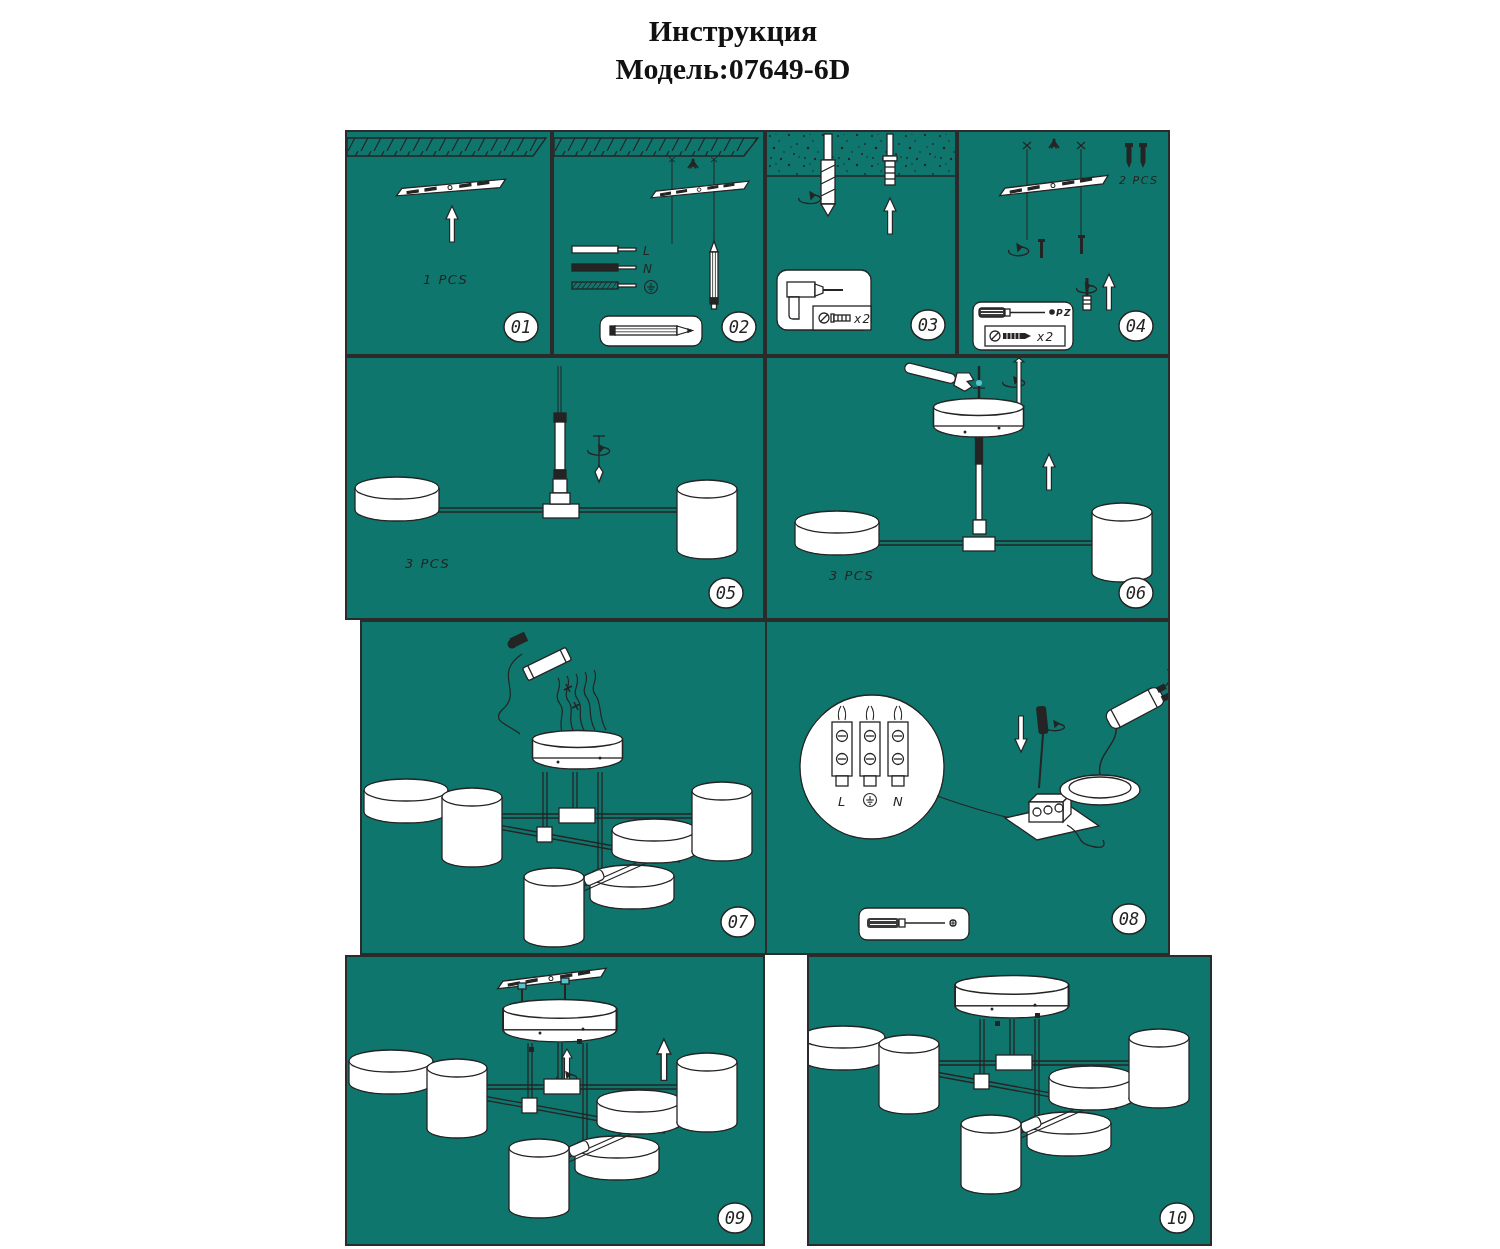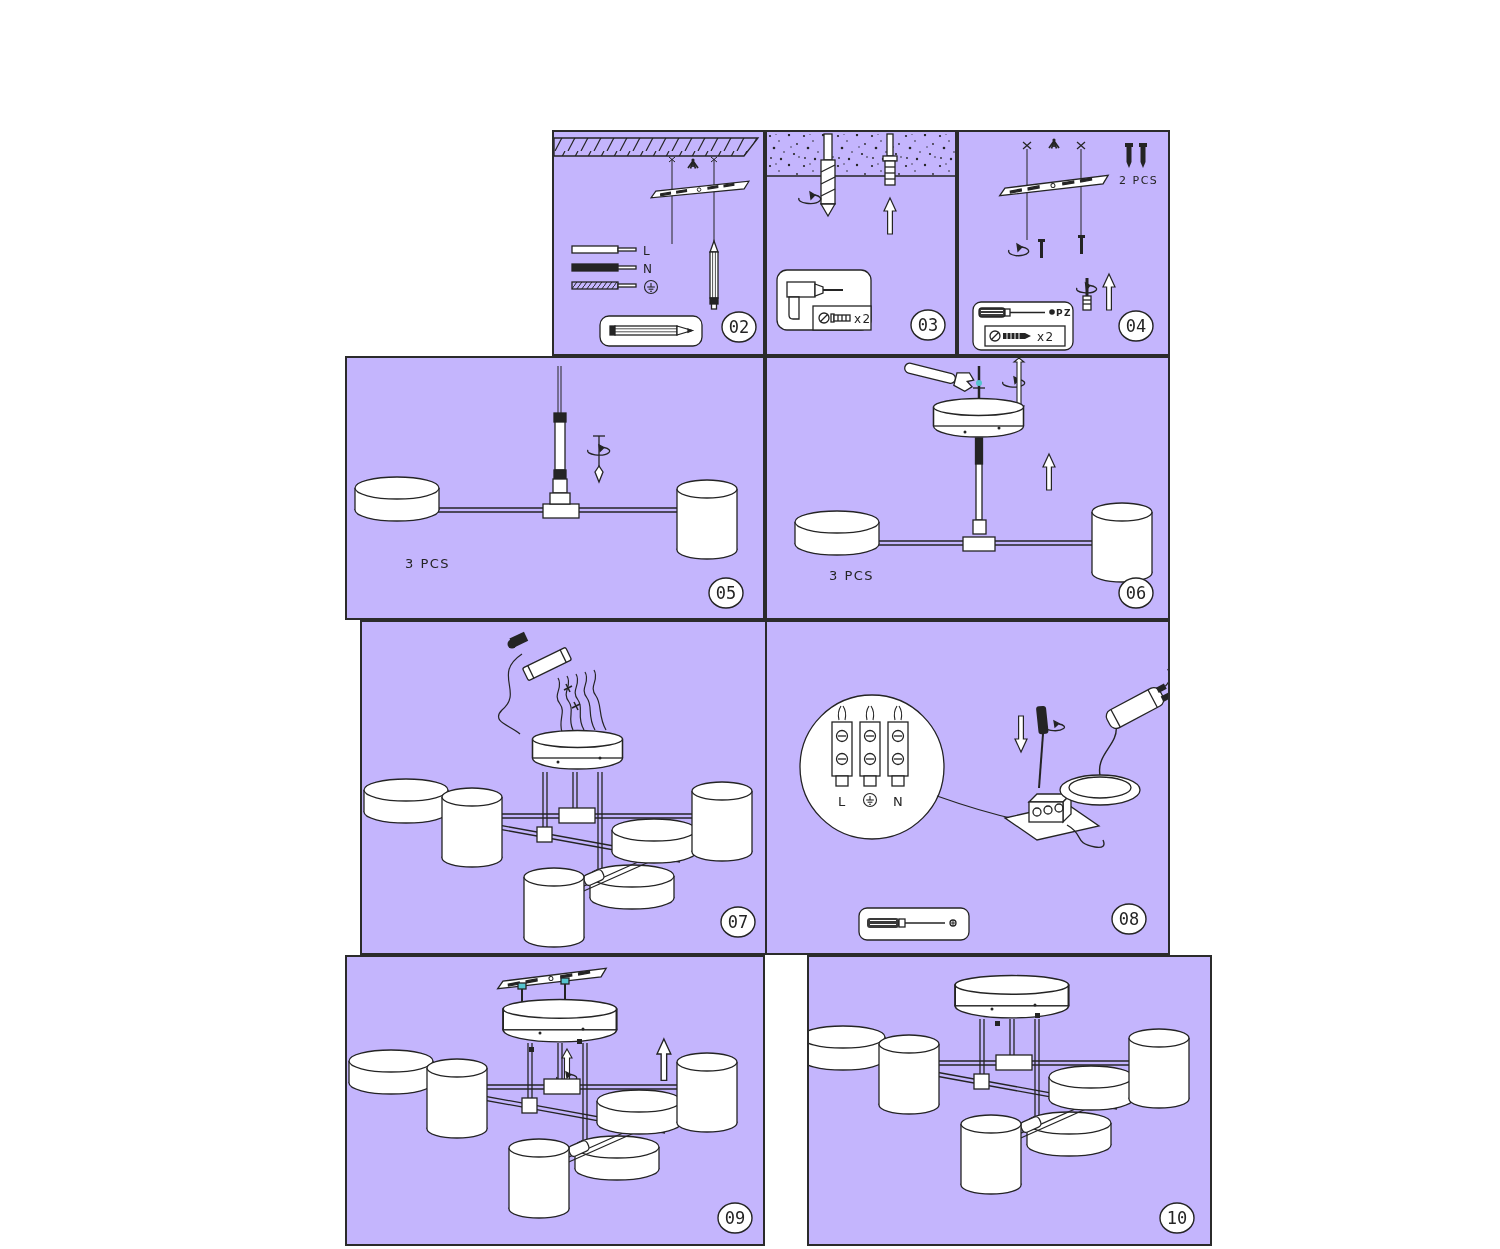--- a/index.html
+++ b/index.html
@@ -2,21 +2,21 @@
 <html><head>
 <meta charset="utf-8">
 <style>
   * { margin:0; padding:0; box-sizing:border-box; }
   html,body { background:#fff; }
   .sheet { position:relative; width:1500px; height:1249px; background:#fff;
            font-family:"DejaVu Sans", sans-serif; overflow:hidden; }
   .title { position:absolute; top:12px; left:0; width:1466px; text-align:center;
            font-family:"Liberation Serif", serif; font-weight:bold; color:#111;
            font-size:30px; line-height:38px; }
-  .panel { position:absolute; border:2px solid #2b2b2b; background:#c4b5fd; }
+  .panel { position:absolute; border:2px solid #2b2b2b; background:#0f766e;font-style:italic; }
   .panel svg { display:block; }
   svg text { stroke:none; }
   .lbl { font-family:"DejaVu Sans", sans-serif; letter-spacing:1.5px; fill:#242424; }
   .stepnum { font-family:"DejaVu Sans Mono", monospace; fill:#242424; }
 </style>
 </head>
 <body>
 
 <svg width="0" height="0" style="position:absolute">
   <defs>
@@ -111,21 +111,41 @@
       <use href="#sym-drum" x="250" y="46"></use>
       <use href="#sym-cyl" x="330" y="10"></use>
       <use href="#sym-cyl" x="80" y="16"></use>
       <use href="#sym-cyl" x="162" y="96"></use>
     </g>
   </defs>
 </svg>
 
 <div class="sheet">
 
-
+  <div class="title">
+    <div>Инструкция</div>
+    <div>Модель:07649-6D</div>
+  </div>
+
+  <div class="panel" style="left:345px;top:130px;width:207px;height:226px">
+    <svg viewBox="0 0 203 222" width="203" height="222">
+      <g stroke="#242424" stroke-width="1.3" fill="none">
+        <path d="M0,6 L199,6 L186,24 L0,24 Z" fill="url(#hatch)"></path>
+        <g transform="translate(104,56) rotate(-4)">
+            <use href="#sym-bracket"></use>
+          </g>
+        <use href="#sym-arrow-up" x="99" y="74"></use>
+      </g>
+      <text class="lbl" x="76" y="152" font-size="13">1 PCS</text>
+      <g>
+        <ellipse cx="174" cy="195" rx="17" ry="15" fill="#fff" stroke="#242424" stroke-width="1.4"></ellipse>
+        <text class="stepnum" x="174" y="201" font-size="17" text-anchor="middle">01</text>
+      </g>
+    </svg>
+  </div>
 
   <div class="panel" style="left:552px;top:130px;width:213px;height:226px">
     <svg viewBox="0 0 209 222" width="209" height="222">
       <g stroke="#242424" stroke-width="1.3" fill="none">
         <path d="M0,6 L204,6 L190,24 L0,24 Z" fill="url(#hatch)"></path>
         <g stroke-width="1">
             <line x1="115" y1="25" x2="121" y2="30"></line>
             <line x1="121" y1="25" x2="115" y2="30"></line>
           <line x1="157" y1="25" x2="163" y2="30"></line>
             <line x1="163" y1="25" x2="157" y2="30"></line>

